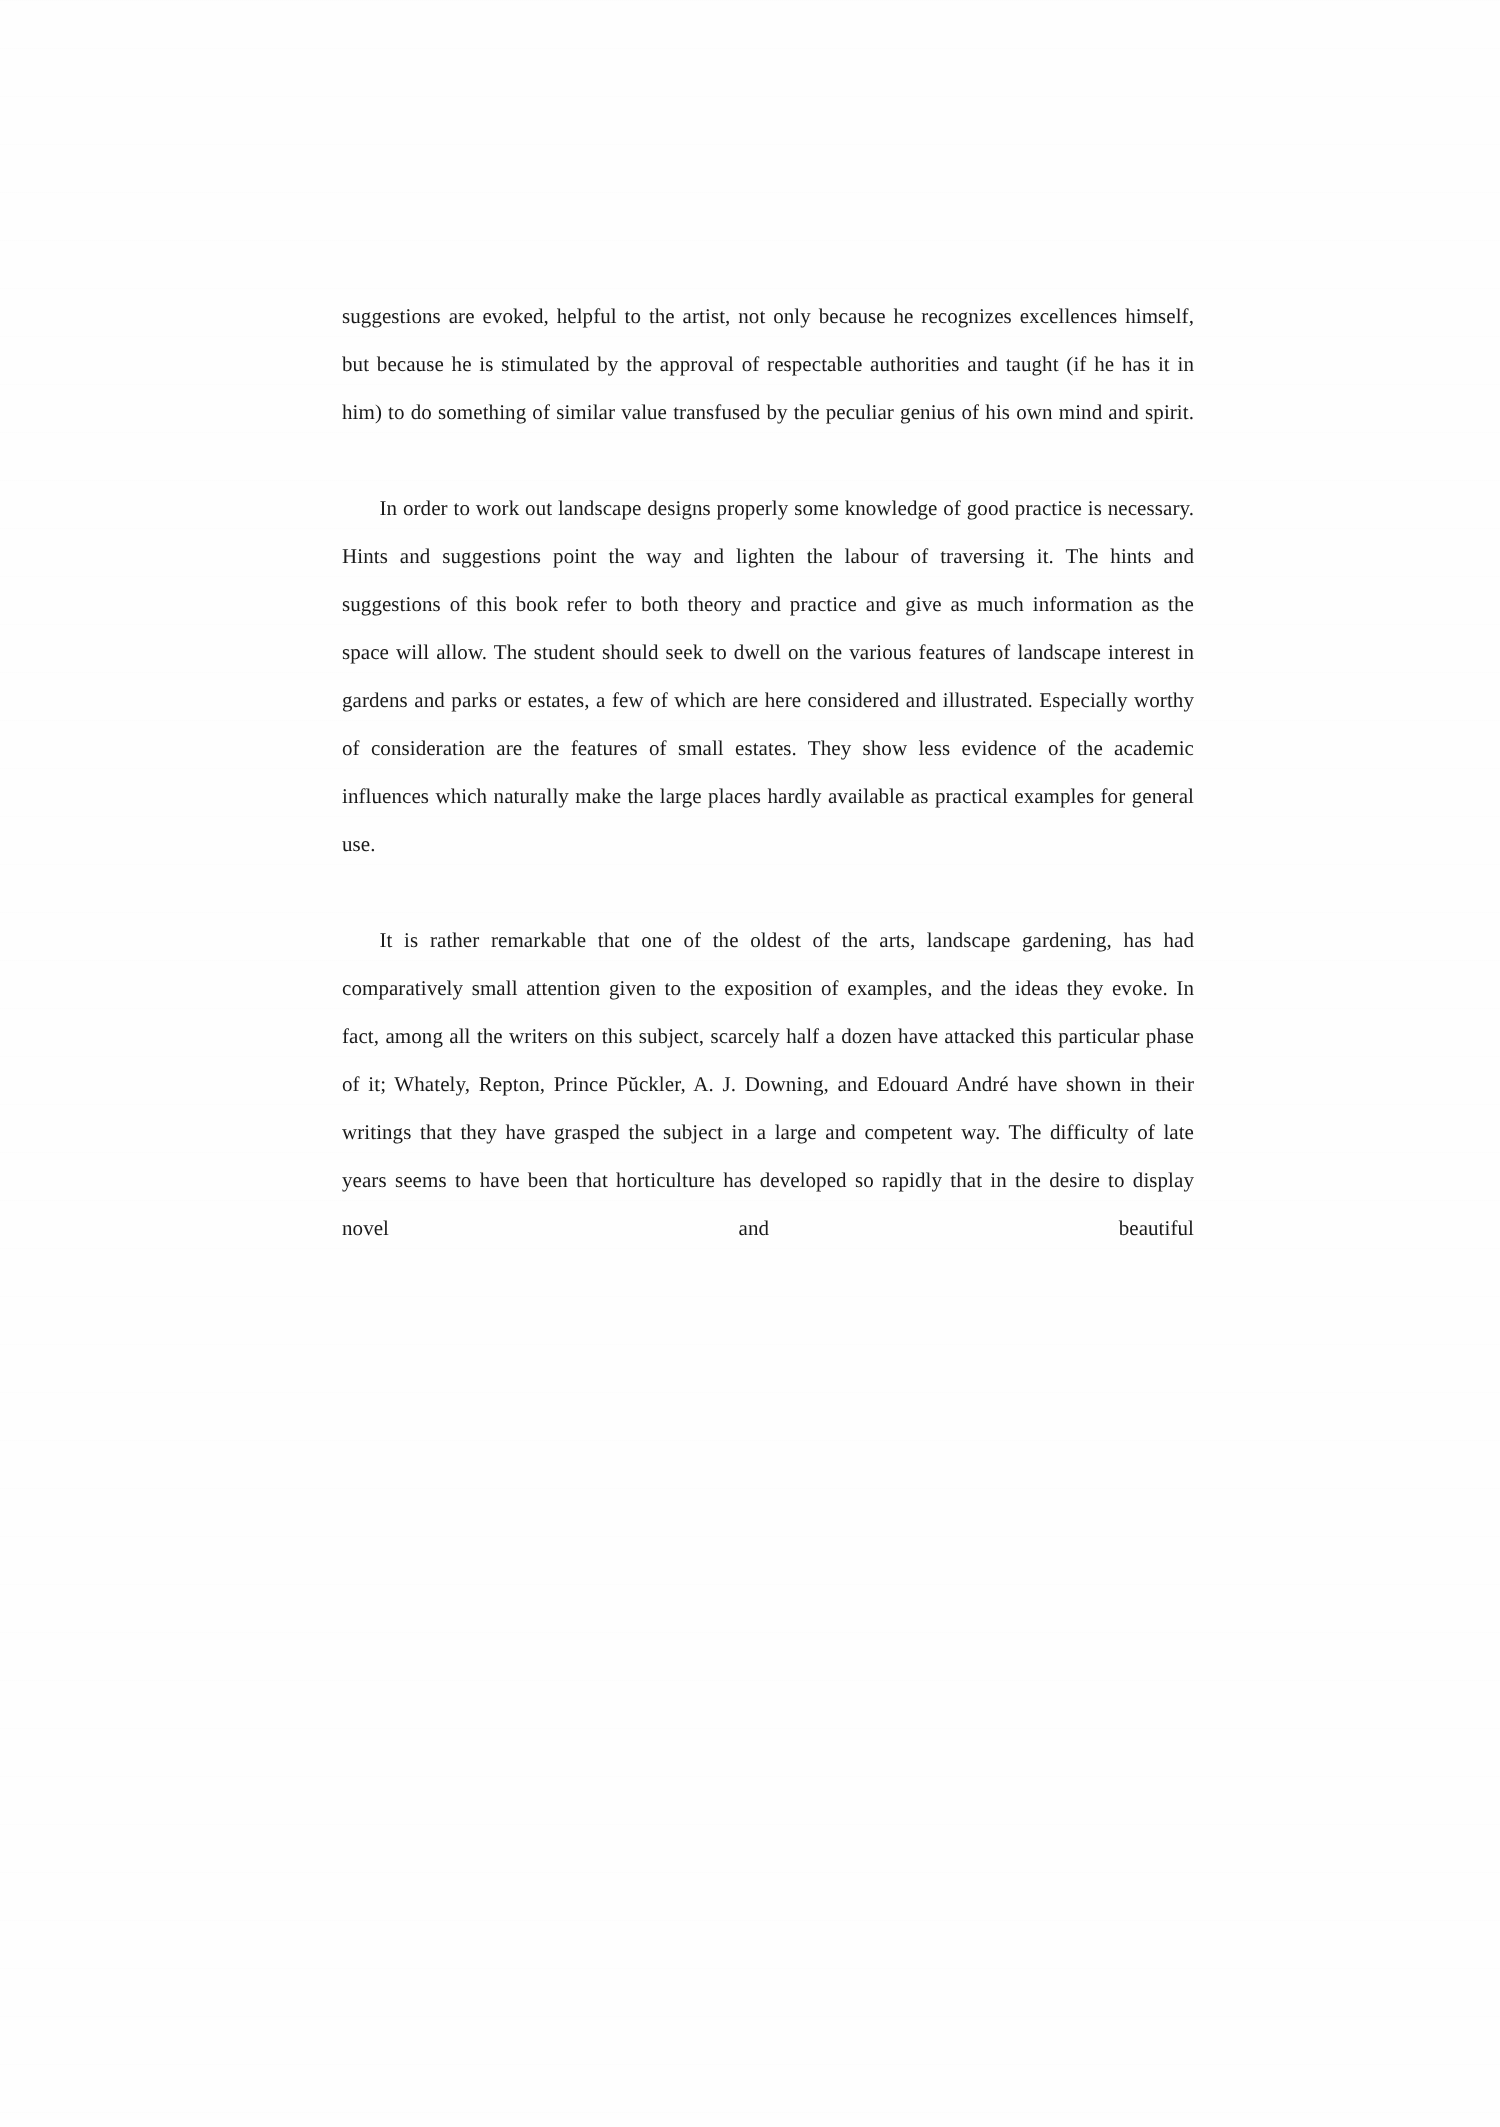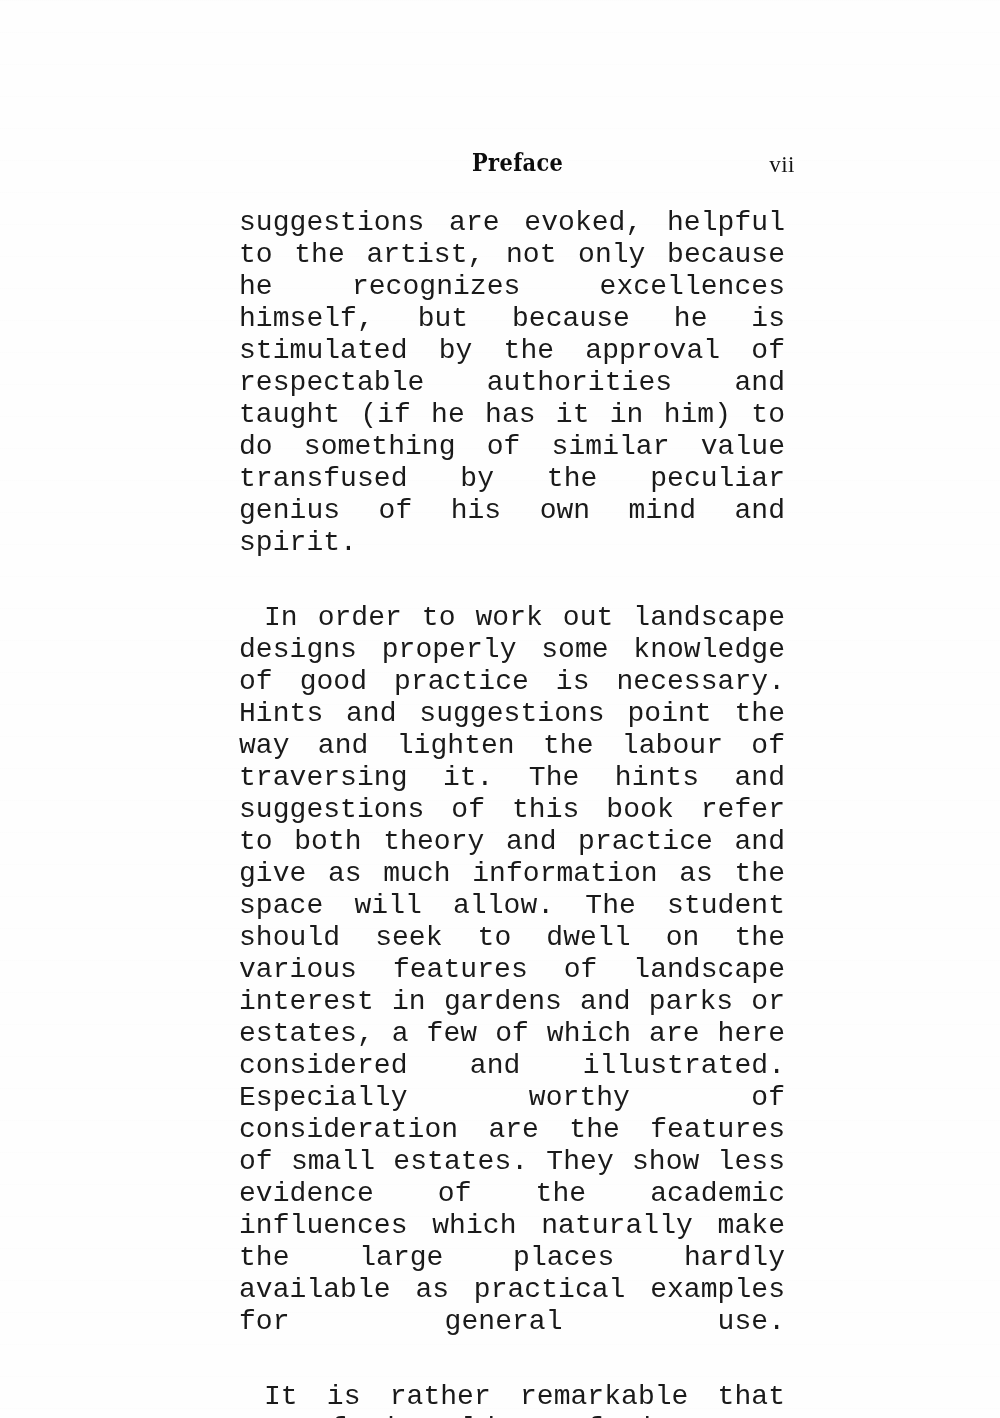--- a/index.html
+++ b/index.html
@@ -74,54 +74,49 @@
 
   
   .text-block {
     position: absolute;
     left: 228px;
     top: 196px;
     width: 568px;
   }
 
   .body-par {
-    margin: 11px;
-    font-size: 28px;
+    margin: 0;
+    font-size: 14px;
     line-height: 32px;
     text-align: justify;
     text-justify: inter-word;
     letter-spacing: 0.05px;
     word-spacing: 0.3px;
     color: #1a1a1a;
     hyphens: none;
-    font-family: Liberation Mono, monospace;
   }
 
   .body-par.indented {
     text-indent: 25px;
   }
 
   
   .body-par::after {
     content: "";
     display: inline-block;
     width: 100%;
   }
 </style>
 </head>
 <body>
 
 <div class="page">
 
   <div class="paper-texture"></div>
 
-  <div class="running-head">
-    <div class="chapter-title">Preface</div>
-    <div class="folio">vii</div>
-  </div>
 
   <div class="text-block">
     <p class="body-par">suggestions are evoked, helpful to the artist, not only because he recognizes excellences himself, but because he is stimulated by the approval of respectable authorities and taught (if he has it in him) to do something of similar value transfused by the peculiar genius of his own mind and spirit.</p>
     <p class="body-par indented">In order to work out landscape designs properly some knowledge of good practice is necessary.  Hints and suggestions point the way and lighten the labour of traversing it.  The hints and suggestions of this book refer to both theory and practice and give as much information as the space will allow. The student should seek to dwell on the various features of landscape interest in gardens and parks or estates, a few of which are here considered and illustrated.  Especially worthy of consideration are the features of small estates.  They show less evidence of the academic influences which naturally make the large places hardly available as practical examples for general use.</p>
     <p class="body-par indented">It is rather remarkable that one of the oldest of the arts, landscape gardening, has had comparatively small attention given to the exposition of examples, and the ideas they evoke.  In fact, among all the writers on this subject, scarcely half a dozen have attacked this particular phase of it; Whately, Repton, Prince Pŭckler, A. J. Downing, and Edouard André have shown in their writings that they have grasped the subject in a large and competent way.  The difficulty of late years seems to have been that horticulture has developed so rapidly that in the desire to display novel and beautiful</p>
   </div>
 
 </div>
 
 </body></html>

